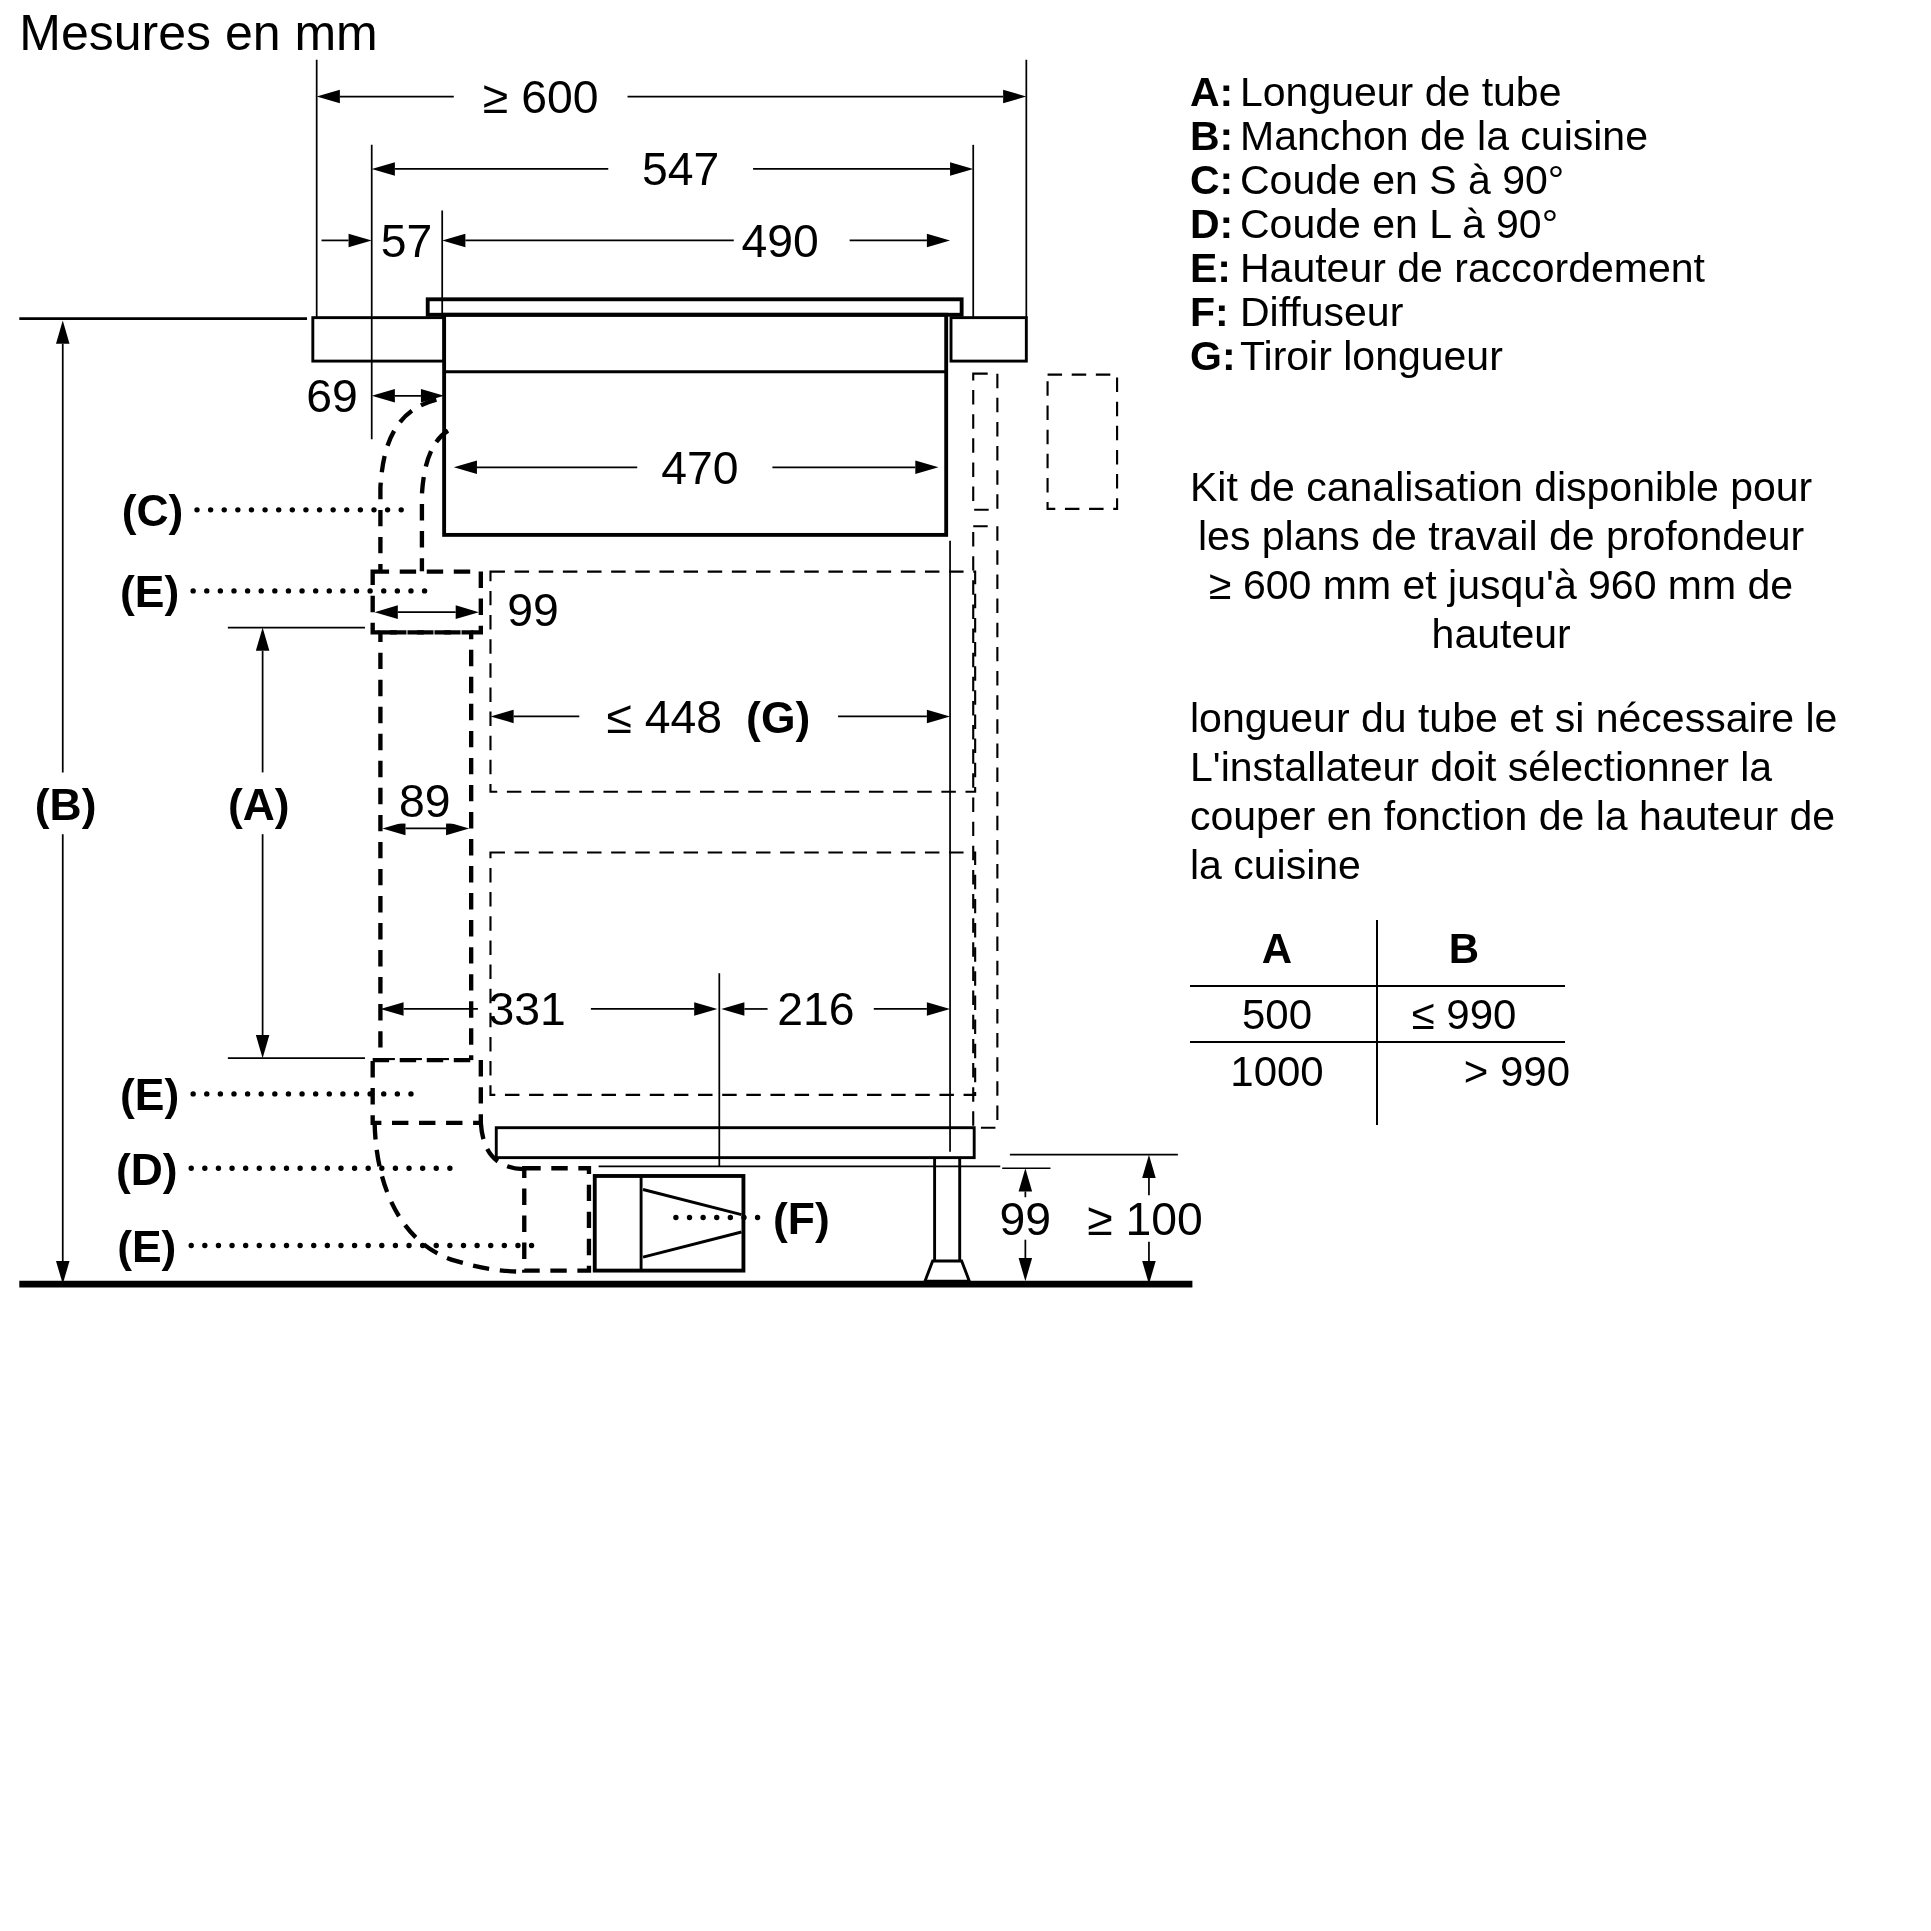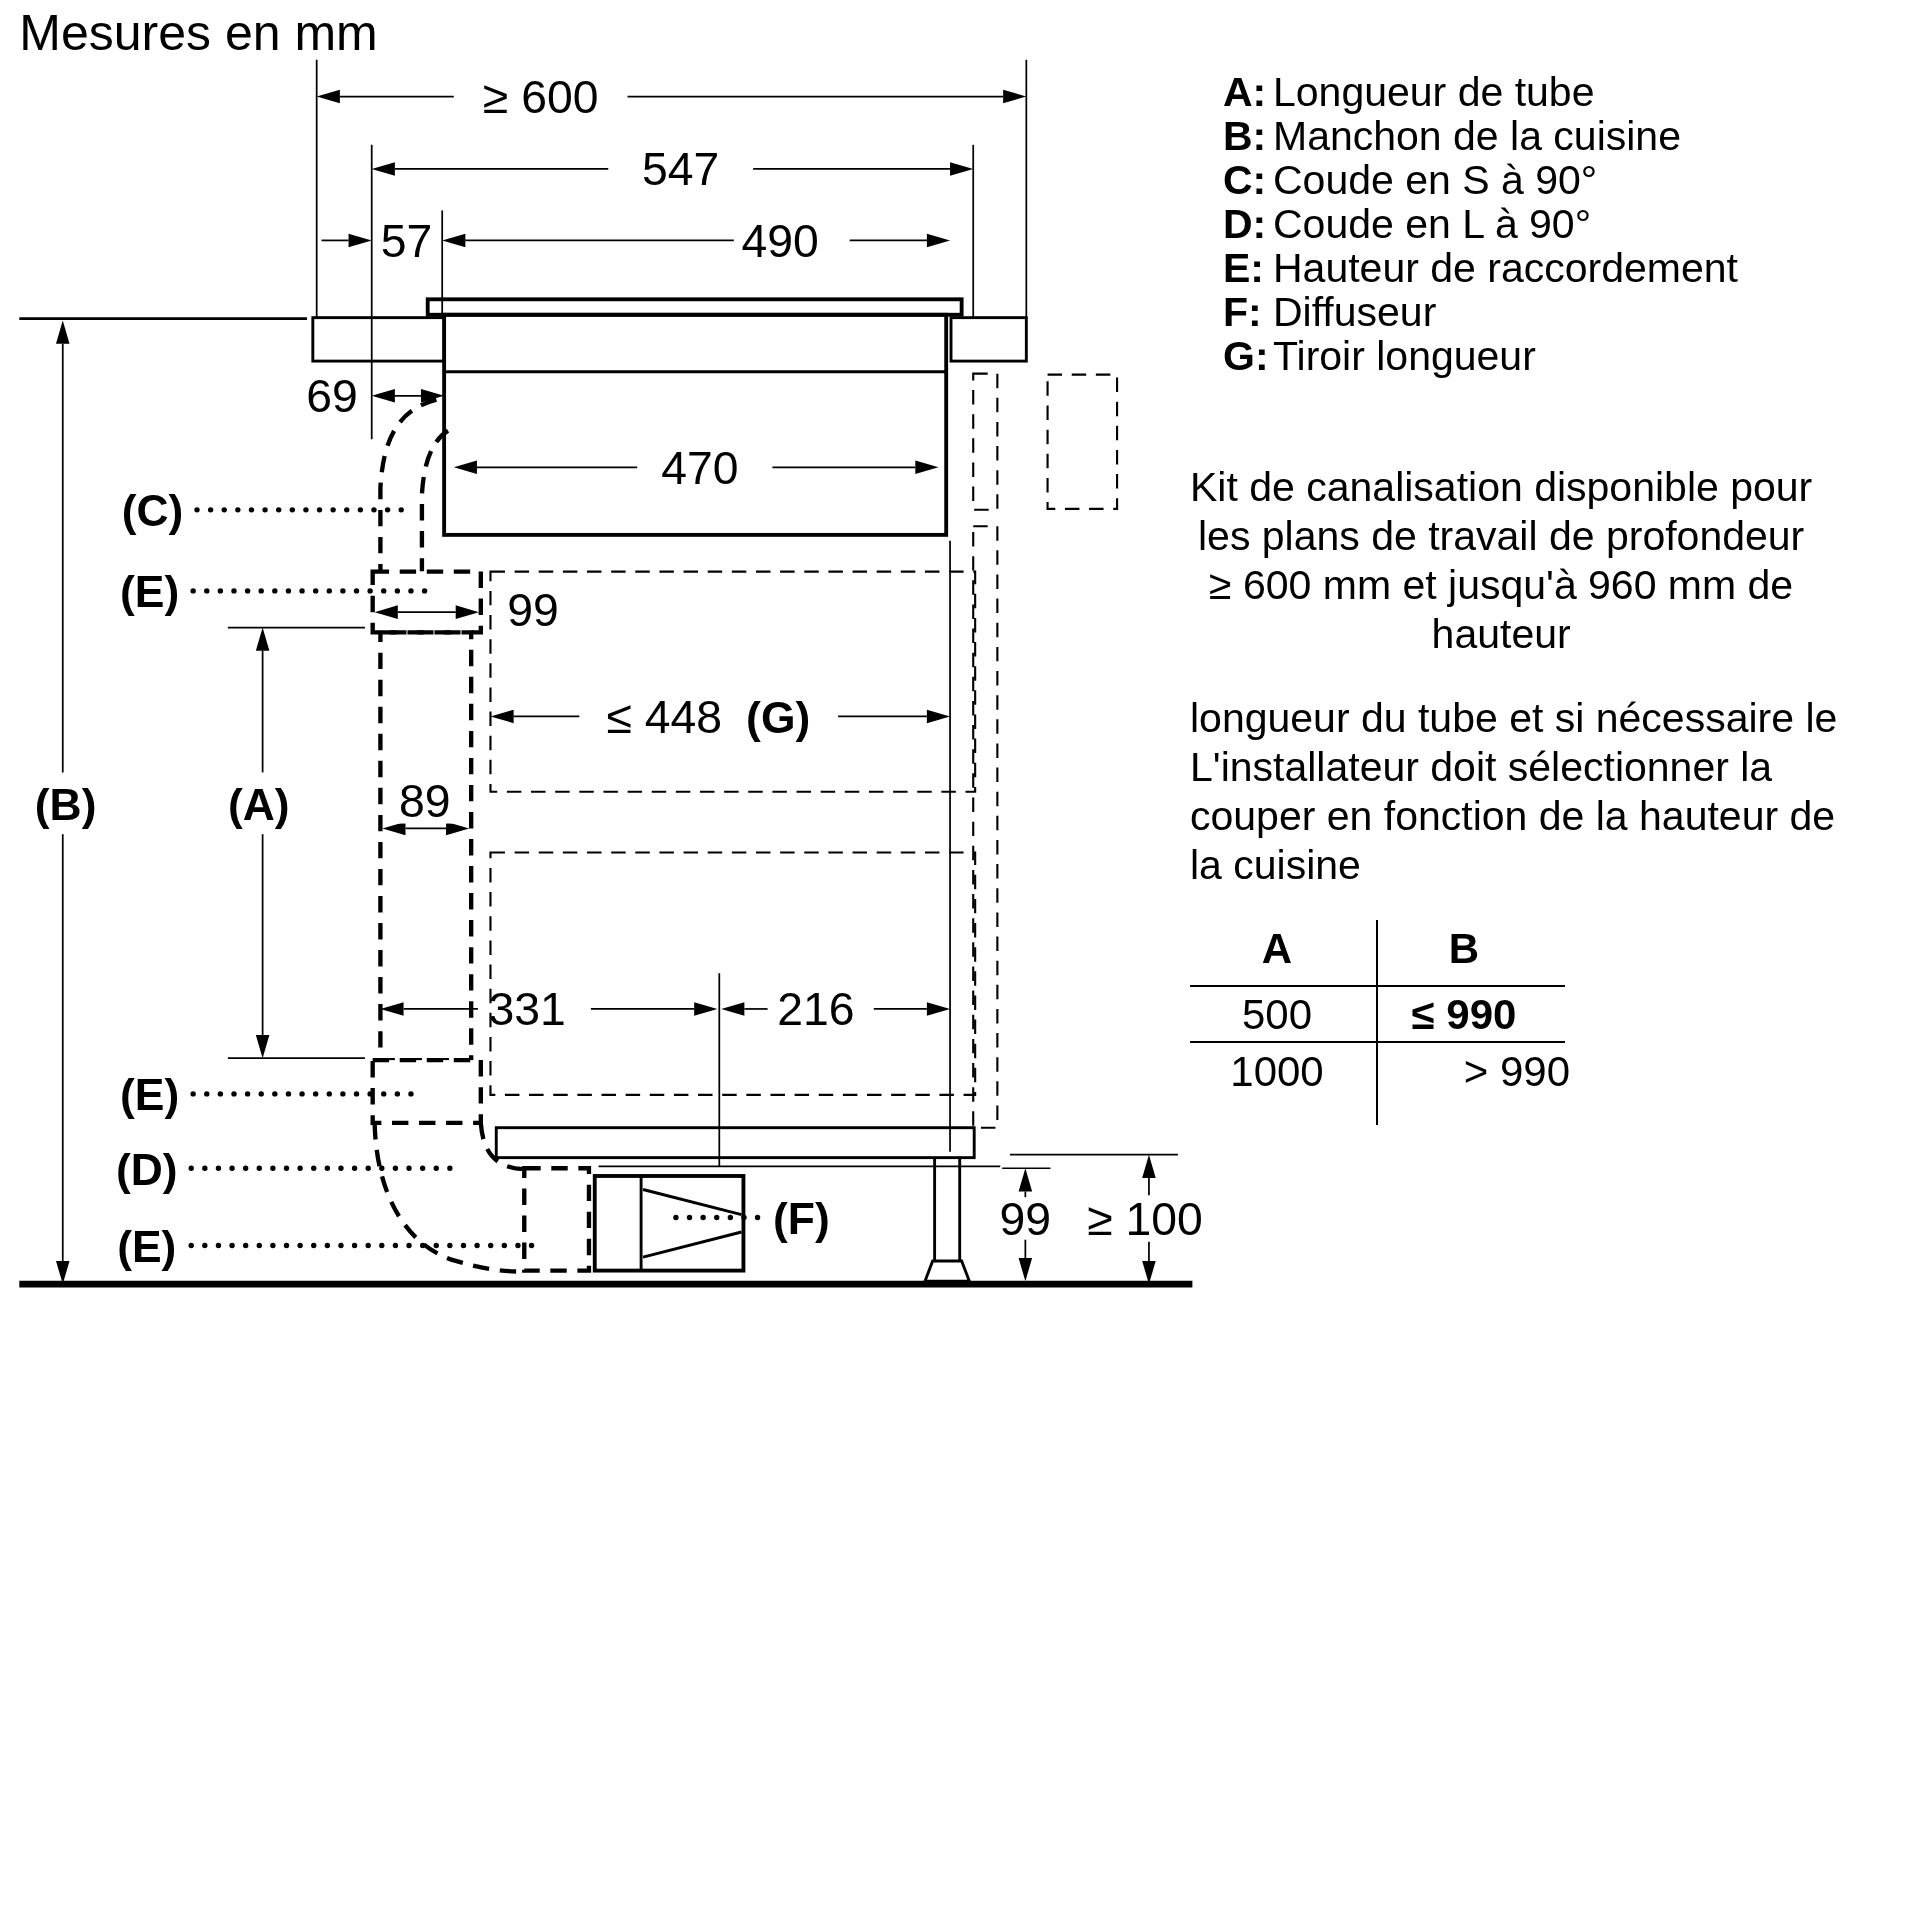--- a/index.html
+++ b/index.html
@@ -1,21 +1,21 @@
 <!DOCTYPE html>
 <html><head>
 <meta charset="utf-8">
 <style>
   html,body{margin:0;padding:0;background:#fff;}
   body{width:1931px;height:1931px;position:relative;font-family:"Liberation Sans",sans-serif;color:#000;}
   #stage{position:absolute;left:0;top:0;width:1931px;height:1931px;}
   svg{position:absolute;left:0;top:0;}
   .title{position:absolute;left:19.3px;top:3.9px;font-size:50px;line-height:58px;white-space:nowrap;}
   .legend{position:absolute;left:1190px;top:70px;font-size:41px;}
-  .legend-line{height:44px;line-height:44px;white-space:nowrap;margin-left:33px;}
+  .legend-line{height:44px;line-height:44px;white-space:nowrap;}
   .lkey{font-weight:bold;display:inline-block;min-width:50px;}
   .para{position:absolute;left:1190px;font-size:41px;}
   .para div{height:49px;line-height:49px;white-space:nowrap;}
   .tline{position:absolute;background:#000;}
   .tcell{position:absolute;width:212px;text-align:center;font-size:42px;line-height:50px;white-space:nowrap;}
   .tcell.hdr{font-weight:bold;}
   text{fill:#000;font-family:"Liberation Sans",sans-serif;font-size:48px;text-anchor:middle;}
   text.lab{font-weight:bold;font-size:46px;}
   .s-thin{stroke:#000;stroke-width:1.8;fill:none;}
   .s-med{stroke:#000;stroke-width:3;fill:none;}
@@ -237,19 +237,19 @@
     <div>la cuisine</div>
   </div>
 
   <div>
     <div class="tline" style="left:1376px;top:920px;width:1.9px;height:205px;"></div>
     <div class="tline" style="left:1190px;top:985px;width:375px;height:1.9px;"></div>
     <div class="tline" style="left:1190px;top:1041px;width:375px;height:1.9px;"></div>
     <div class="tcell hdr" style="left:1171px;top:924px;">A</div>
     <div class="tcell hdr" style="left:1358px;top:924px;">B</div>
     <div class="tcell" style="left:1171px;top:990px;">500</div>
-    <div class="tcell" style="left:1358px;top:990px;font-weight:bold;">≤ 990</div>
+    <div class="tcell" style="left:1358px;top:990px;">≤ 990</div>
     <div class="tcell" style="left:1171px;top:1047px;">1000</div>
     <div class="tcell" style="left:1358px;top:1047px;text-align:right;">&gt; 990</div>
   </div>
 
 </div>
 
 
 </body></html>

